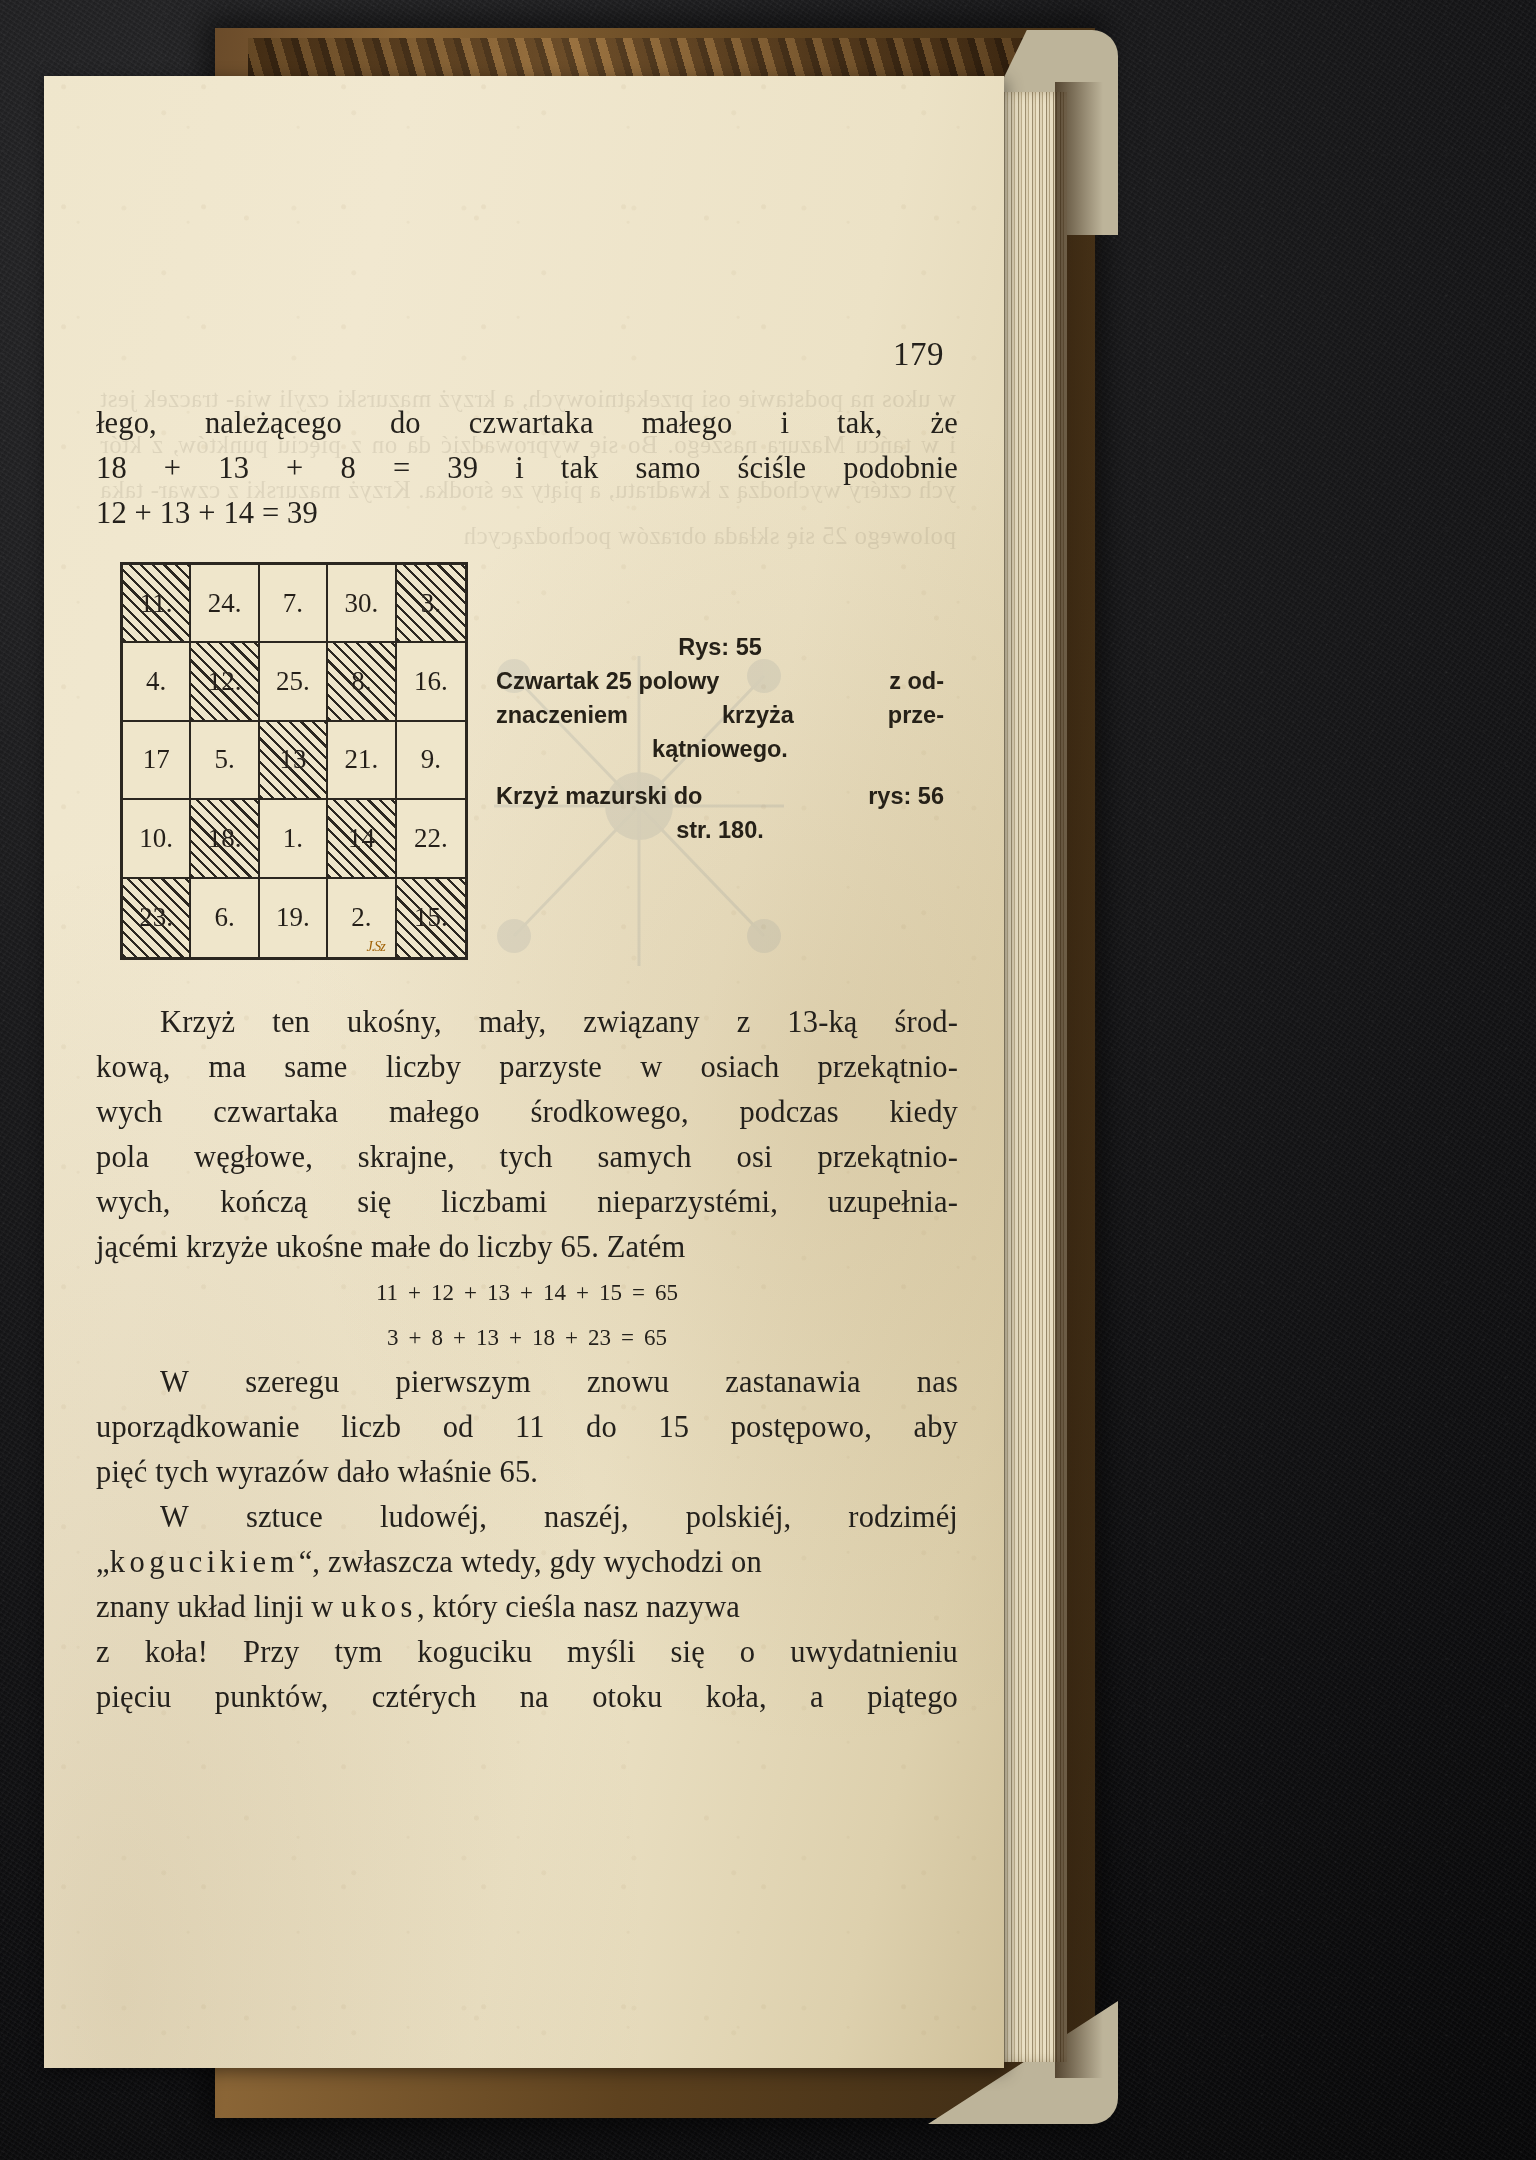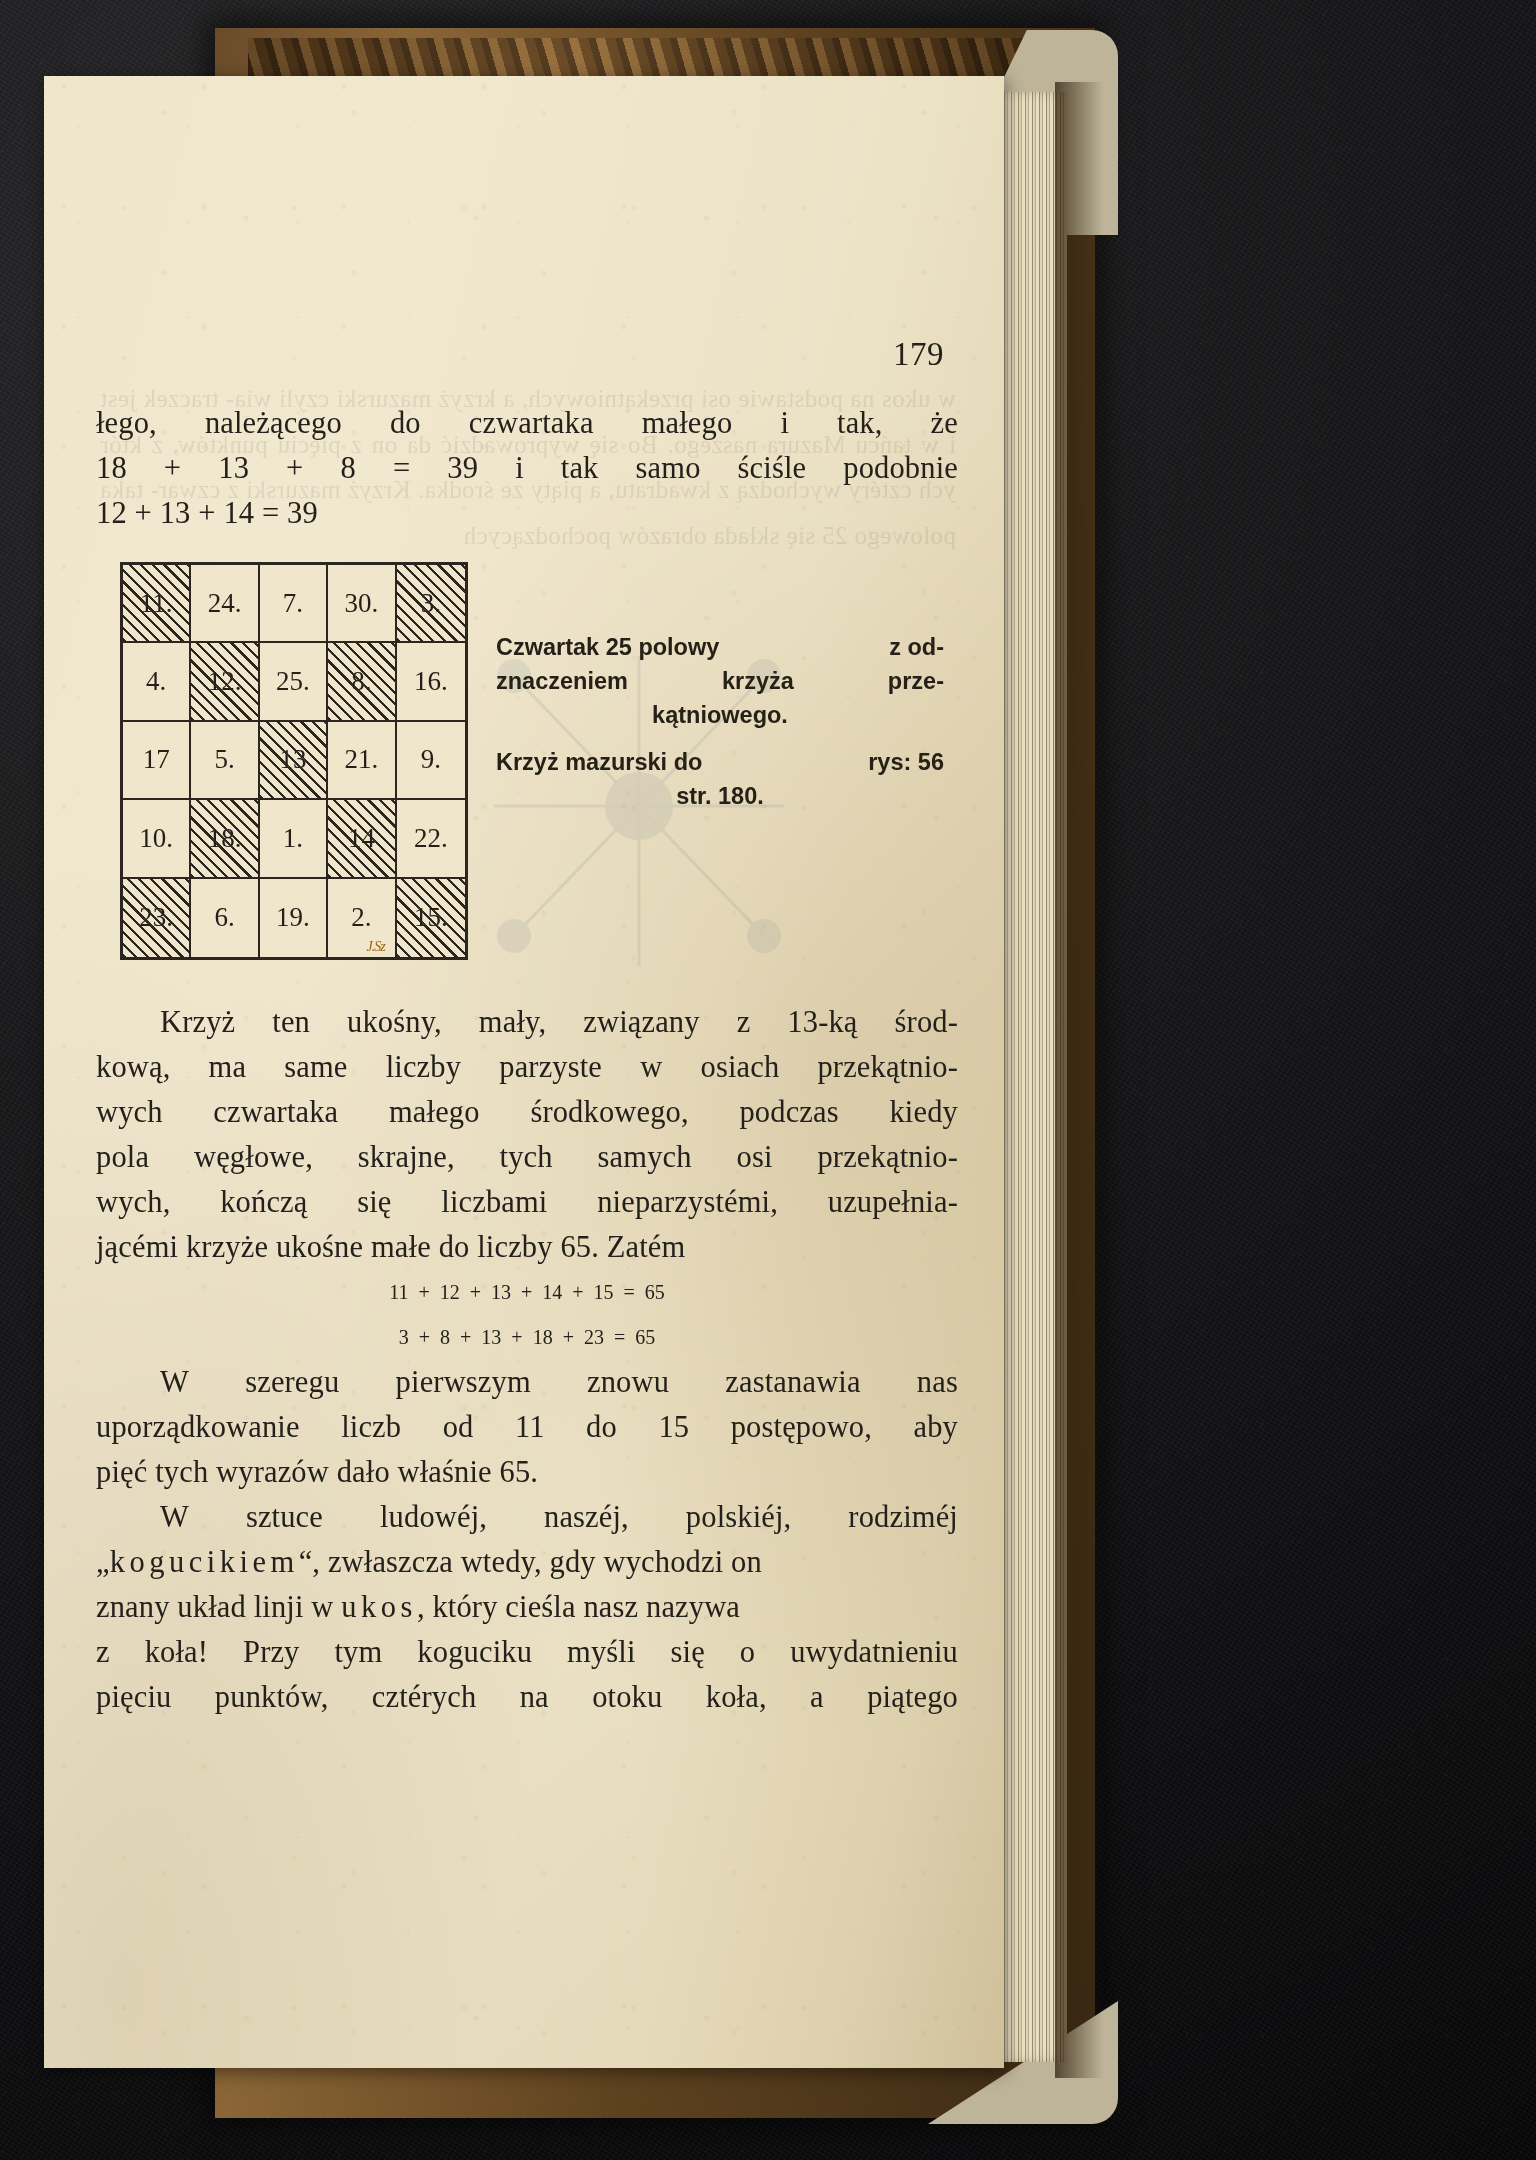--- a/index.html
+++ b/index.html
@@ -155,21 +155,21 @@
     white-space: nowrap;
   }
   .just{
     display:flex;
     justify-content: space-between;
   }
   .just.indent{ padding-left: 64px; }
   .spaced{ letter-spacing: 4.5px; }
 
   .eq-line{
-    font-size: 20px;
+    font-size: 23px;
     line-height: 45px;
     text-align:center;
   }
   .eq-line .op{ padding: 0 10px; }
 
   
   #figure-row{
     position:relative;
     height: 430px;
     margin-top: 26px;
@@ -377,20 +377,21 @@
           <div class="cell">
             <span class="num">2.</span>
             <span id="engraver-mark">J.Sz</span>
           </div>
           <div class="cell hatched">
             <span class="num">15.</span>
           </div>
         </div>
 
       <div id="figure-caption">
+        <div>Rys: 55</div>
         <div class="cap-justify">
           <span>Czwartak 25 polowy</span>
           <span>z od-</span>
         </div>
         <div class="cap-justify">
           <span>znaczeniem</span>
           <span>krzyża</span>
           <span>prze-</span>
         </div>
         <div>kątniowego.</div>

